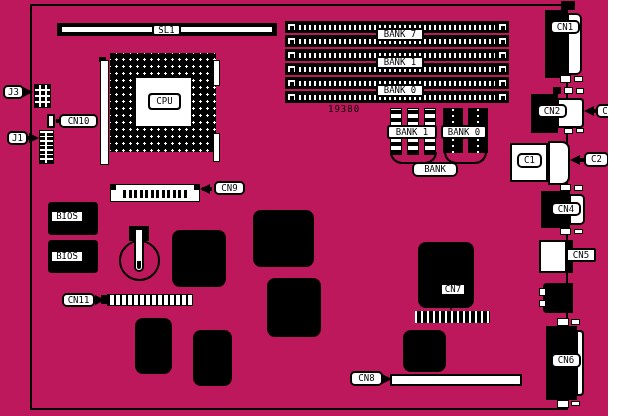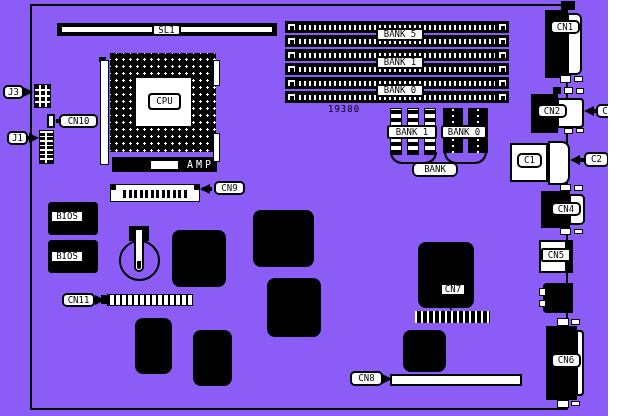--- a/index.html
+++ b/index.html
@@ -1,16 +1,16 @@
 <!DOCTYPE html>
 <html><head>
 <meta charset="utf-8">
 <style>
   html,body { margin:0; padding:0; background:#fff; }
-  .canvas { position:relative; width:608px; height:416px; background:#8b5cf6;
+  .canvas { position:relative; width:608px; height:416px; background:#be185d;
             font-family:"DejaVu Sans Mono", monospace; color:#000; overflow:hidden; }
   .abs { position:absolute; box-sizing:border-box; }
   
   .lbl { position:absolute; box-sizing:border-box; background:#fff; border:2px solid #000;
          border-radius:5px; display:flex; align-items:center; justify-content:center;
          font-size:9px; line-height:1; z-index:30; white-space:nowrap; }
   
   .ptr-r { position:absolute; width:0; height:0; border-top:5px solid transparent;
            border-bottom:5px solid transparent; border-left:10px solid #000; z-index:25; }
   .ptr-l { position:absolute; width:0; height:0; border-top:5px solid transparent;
@@ -85,21 +85,21 @@
     <div class="clip" style="left:1px;"></div>
     <div class="simm-ticks"></div>
     <div class="clip" style="right:1px;"></div>
   </div>
   <div class="simm" style="top:91px;">
     <div class="clip" style="left:1px;"></div>
     <div class="simm-ticks"></div>
     <div class="clip" style="right:1px;"></div>
   </div>
   <div class="lbl" style="left:376px;top:28px;width:48px;height:13px;border-radius:2px;">
-    <span>BANK 5</span>
+    <span>BANK 7</span>
   </div>
   <div class="lbl" style="left:376px;top:56px;width:48px;height:13px;border-radius:2px;">
     <span>BANK 1</span>
   </div>
   <div class="lbl" style="left:376px;top:84px;width:48px;height:13px;border-radius:2px;">
     <span>BANK 0</span>
   </div>
 
   <div class="smalltext" style="left:328px;top:104px;">19380</div>
 
@@ -129,24 +129,20 @@
   <div class="abs" style="left:110px;top:53px;width:106px;height:99px;background-color:#000;z-index:5;
               background-image:radial-gradient(circle,#fff 1.2px,transparent 1.4px);
               background-size:7px 7px;background-position:3px 3px;"></div>
   <div class="abs" style="left:136px;top:78px;width:55px;height:48px;background:#fff;z-index:6;"></div>
   <div class="abs" style="left:213px;top:60px;width:7px;height:26px;background:#fff;border:1px solid #000;z-index:7;"></div>
   <div class="abs" style="left:213px;top:133px;width:7px;height:29px;background:#fff;border:1px solid #000;z-index:7;"></div>
   <div class="lbl" style="left:148px;top:93px;width:33px;height:17px;border-radius:4px;">
     <span>CPU</span>
   </div>
 
-  <div class="abs" style="left:112px;top:157px;width:105px;height:15px;background:#000;z-index:6;">
-    <div class="abs" style="left:39px;top:4px;width:27px;height:8px;background:#fff;"></div>
-    <div class="abs" style="right:3px;top:2px;color:#fff;font-size:10px;letter-spacing:3px;">AMP</div>
-  </div>
 
   <div class="abs" style="left:110px;top:184px;width:90px;height:18px;background:#fff;border:1px solid #000;z-index:5;">
     <div class="abs" style="left:12px;top:5px;width:66px;height:8px;
                 background-image:repeating-linear-gradient(90deg,#000 0 3px,transparent 3px 5.5px);"></div>
     <div class="abs" style="left:0;top:0;width:5px;height:5px;background:#000;"></div>
     <div class="abs" style="right:0;top:0;width:5px;height:5px;background:#000;"></div>
   </div>
   <div class="stub" style="left:202px;top:187px;width:10px;height:4px;"></div>
   <div class="ptr-l" style="left:200px;top:184px;"></div>
   <div class="lbl" style="left:214px;top:181px;width:31px;height:14px;">
@@ -263,21 +259,21 @@
   <div class="blk" style="left:541px;top:191px;width:29px;height:37px;"></div>
   <div class="dsub" style="left:569px;top:194px;width:16px;height:31px;border-radius:0 5px 5px 0;"></div>
   <div class="lbl" style="left:551px;top:202px;width:30px;height:14px;">
     <span>CN4</span>
   </div>
   <div class="tab" style="left:560px;top:228px;width:11px;height:7px;"></div>
   <div class="tab" style="left:574px;top:229px;width:9px;height:5px;"></div>
 
   <div class="abs" style="left:539px;top:240px;width:34px;height:33px;background:#fff;border:2px solid #000;z-index:5;"></div>
   <div class="abs" style="left:565px;top:241px;width:7px;height:31px;background:#000;z-index:6;"></div>
-  <div class="lbl" style="left:541px;top:248px;width:30px;height:14px;border-radius:2px;text-align:center;">
+  <div class="lbl" style="left:566px;top:248px;width:30px;height:14px;border-radius:2px;text-align:center;">
     <span>CN5</span>
   </div>
 
   <div class="blk" style="left:543px;top:283px;width:30px;height:30px;border-radius:4px 0 0 4px;"></div>
   <div class="tab" style="left:539px;top:288px;width:7px;height:8px;"></div>
   <div class="tab" style="left:539px;top:300px;width:7px;height:7px;"></div>
 
   <div class="tab" style="left:557px;top:318px;width:12px;height:8px;"></div>
   <div class="tab" style="left:571px;top:319px;width:9px;height:6px;"></div>
   <div class="blk" style="left:546px;top:326px;width:31px;height:74px;"></div>

